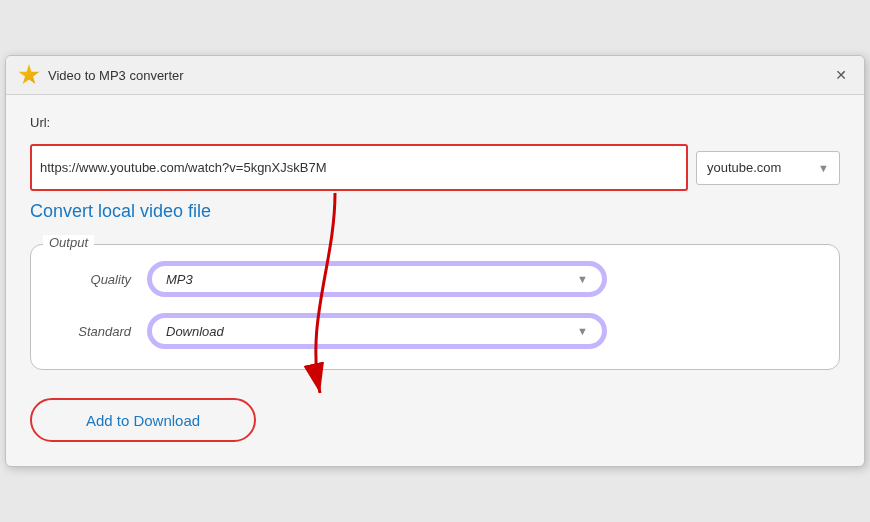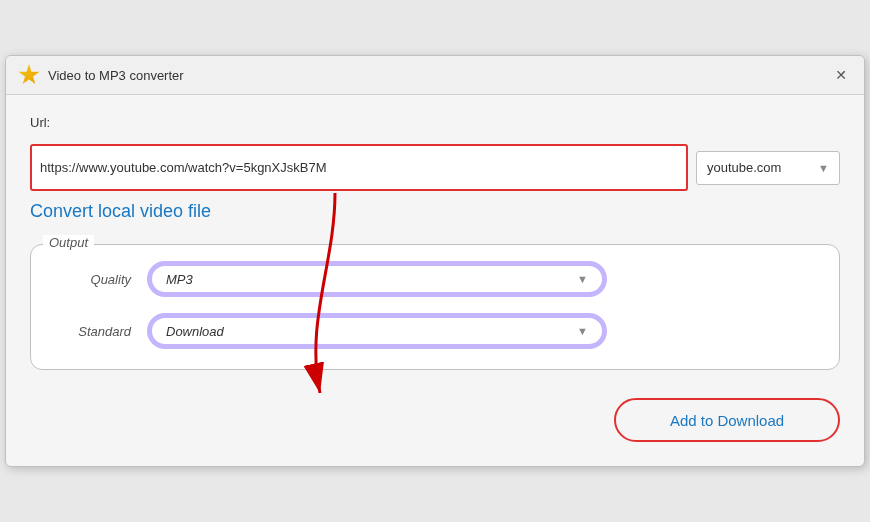--- a/index.html
+++ b/index.html
@@ -140,21 +140,21 @@
       font-size: 13px;
       color: #333;
       cursor: pointer;
     }
     .chevron {
       font-size: 11px;
       color: #888;
     }
     .buttons-row {
       display: flex;
-      justify-content: flex-end;
+      justify-content: flex-start;
       margin-top: 28px;
       position: relative;
     }
     .btn-add {
       width: 226px;
       height: 44px;
       border: 2px solid #e03030;
       border-radius: 22px;
       background: #f5f5f5;
       font-size: 15px;

